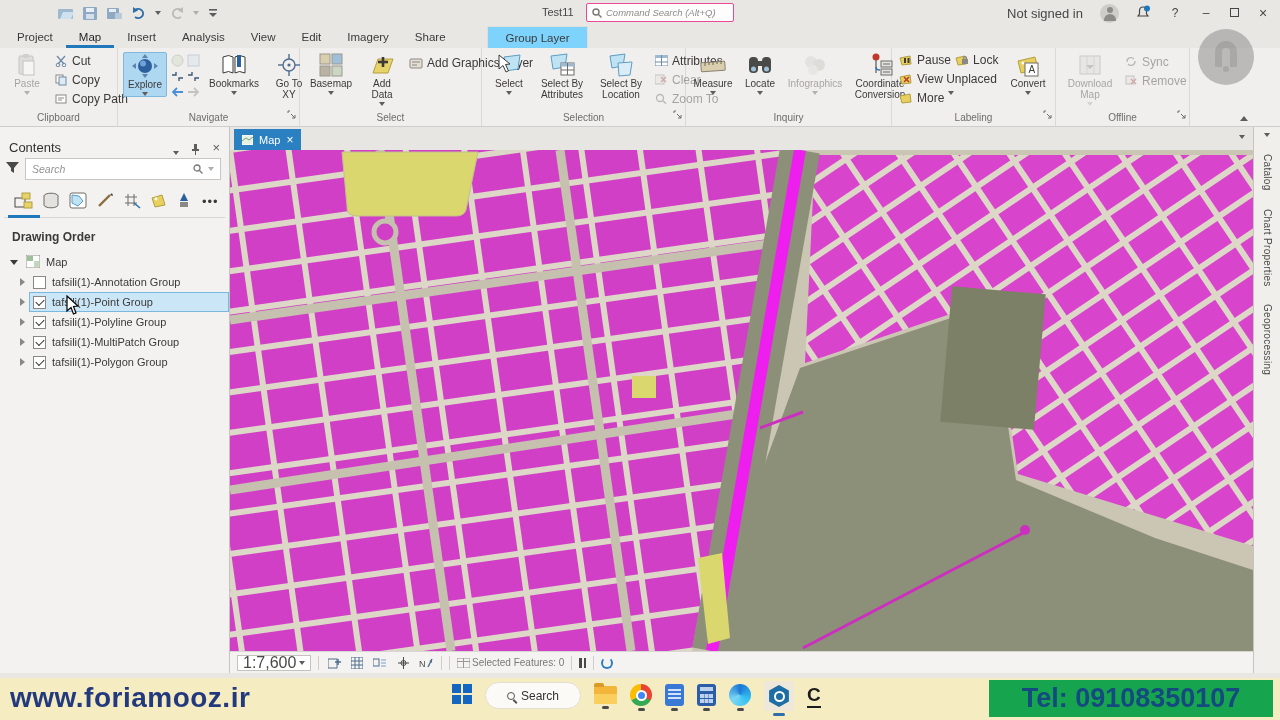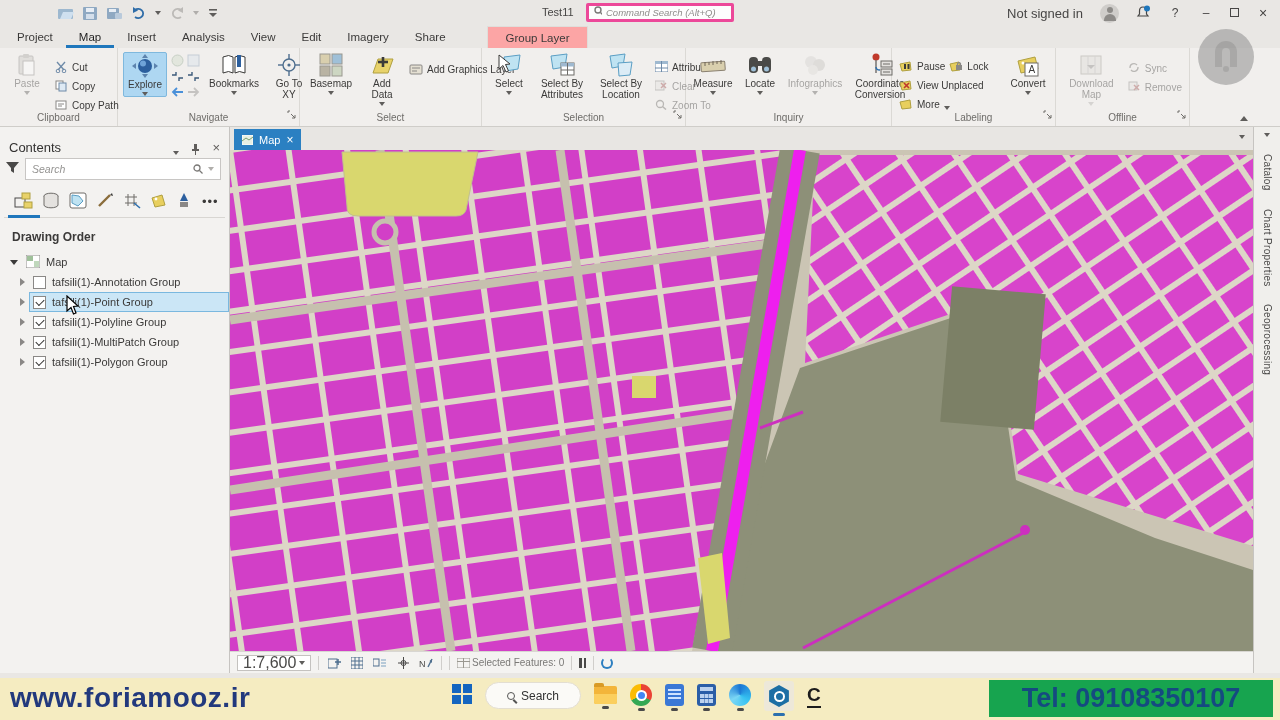--- a/index.html
+++ b/index.html
@@ -6,47 +6,47 @@
 html,body{width:1280px;height:720px;}
 body{position:relative;overflow:hidden;background:#e9e7e4;font-family:"Liberation Sans","DejaVu Sans",sans-serif;font-size:11px;color:#3b3a39;}
 
 
 .titlebar{position:absolute;top:0;left:0;width:1280px;height:26px;background:#e9e7e4;display:flex;align-items:center;padding-left:48px;}
 .qat{display:flex;align-items:center;gap:9px;padding-left:10px;}
 .qat svg{display:block;}
 .chv{width:0;height:0;border-left:3px solid transparent;border-right:3px solid transparent;border-top:4px solid #5f5d5b;display:inline-block;}
 .chv.lt{border-top-color:#b0aeab;}
 .proj-title{position:absolute;left:542px;top:6px;font-size:11px;color:#474645;}
-.cmd-search{position:absolute;left:586px;top:3px;width:148px;height:19px;background:#fdfdfd;border:3px solid #ec4899;border-radius:2px;display:flex;gap:4px;padding:0 5px;}
+.cmd-search{position:absolute;left:586px;top:3px;width:148px;height:19px;background:#fdfdfd;border:1px solid #ec4899;border-radius:2px;display:flex;align-items:center;gap:4px;padding:0 5px;}
 .cmd-search input{border:0;outline:0;background:transparent;width:120px;font-size:9.5px;font-family:inherit;}
 .cmd-search input::placeholder{font-style:italic;color:#8f8d8b;}
 .tb-right{position:absolute;right:10px;top:0;height:26px;display:flex;align-items:center;gap:17px;}
 .signin{font-size:13px;color:#474645;}
 .avatar{width:19px;height:19px;border-radius:50%;background:#cfcdca;position:relative;}
 .avatar::before{content:"";position:absolute;left:6.5px;top:3px;width:6px;height:6px;border-radius:50%;background:#8d8b88;}
 .avatar::after{content:"";position:absolute;left:3.5px;top:10px;width:12px;height:7px;border-radius:6px 6px 0 0;background:#8d8b88;}
 .wbtn{font-size:12px;color:#474645;width:14px;text-align:center;}
 .restore-glyph{width:9px;height:9px;border:1px solid #474645;display:inline-block;}
 
 
 .tabsrow{position:absolute;top:26px;left:0;width:1280px;height:22px;display:flex;align-items:stretch;padding-left:4px;background:#e9e7e4;}
 .rtab{padding:0 13px;display:flex;align-items:center;font-size:11.5px;color:#3b3a39;}
 .rtab.active{box-shadow:inset 0 -3px 0 #1f77bc;color:#1f1f1f;}
-.rtab.ctx{background:#fca5a5;margin-left:28px;padding:0 18px;border:1px solid #e0deda;border-bottom:0;text-align:center;}
+.rtab.ctx{background:#7dd3fc;margin-left:28px;padding:0 18px;border:1px solid #e0deda;border-bottom:0;text-align:center;}
 
 
 .ribbon{position:absolute;top:48px;left:0;width:1280px;height:79px;background:#f1efed;border-bottom:1px solid #cfcdc9;display:flex;}
 .rgroup{height:100%;display:flex;flex-direction:column;border-right:1px solid #dbd9d5;}
 .rbody{flex:1;display:flex;align-items:flex-start;padding:4px 5px 0;gap:3px;}
 .rlabel{height:15px;line-height:14px;text-align:center;color:#6e6c69;font-size:10px;position:relative;}
 .launcher{position:absolute;right:3px;bottom:3px;}
 .lbtn{min-width:44px;display:flex;flex-direction:column;align-items:center;font-size:10px;line-height:11px;text-align:center;color:#3b3a39;padding:1px 3px 0;}
 .lbtn .ic{width:26px;height:24px;display:flex;align-items:center;justify-content:center;margin-bottom:1px;}
 .lbtn .chv{margin-top:2px;}
-.sbtn{display:flex;align-items:flex-end;gap:4px;height:19px;font-size:10px;color:#3b3a39;padding:0 2px;white-space:nowrap;}
+.sbtn{display:flex;align-items:flex-start;gap:4px;height:19px;font-size:12px;color:#3b3a39;padding:0 2px;white-space:nowrap;}
 .sbtn .si{width:14px;height:13px;display:flex;align-items:center;justify-content:center;}
 .disabled{opacity:.42;}
 .explore{background:#aed7f2;border:1px solid #7fb8dd;border-radius:2px;}
 .navmini{display:flex;flex-direction:column;gap:2px;padding-top:2px;}
 .navmini .r{display:flex;gap:3px;align-items:center;justify-content:center;}
 .scol{display:flex;flex-direction:column;justify-content:flex-start;}
 .ribbon-collapse{position:absolute;right:32px;bottom:5px;width:0;height:0;border-left:4px solid transparent;border-right:4px solid transparent;border-bottom:5px solid #5f5d5b;}
 
 
 .wmark{position:absolute;right:26px;top:29px;width:56px;height:56px;border-radius:50%;background:#8f8f8f;opacity:.55;z-index:40;display:flex;align-items:center;justify-content:center;}

